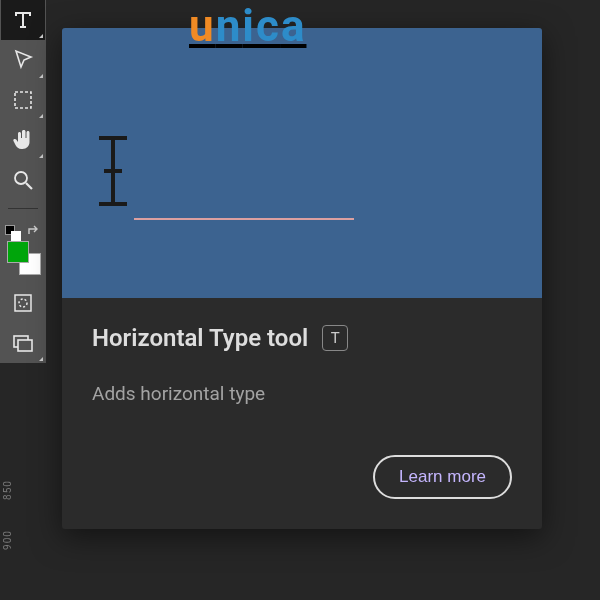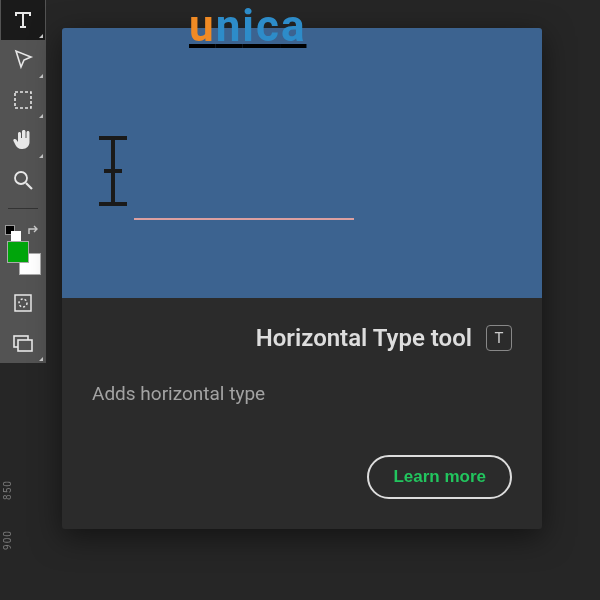--- a/index.html
+++ b/index.html
@@ -161,21 +161,20 @@
   padding: 26px 30px 30px 30px;
   color: #ddd;
 }
 .tooltip-title {
   font-size: 24px;
   font-weight: 600;
   display: flex;
   align-items: center;
   gap: 14px;
   margin-bottom: 30px;
-  justify-content: flex-end;
 }
 .key-badge {
   display: inline-flex;
   width: 26px;
   height: 26px;
   border: 1px solid #888;
   border-radius: 4px;
   align-items: center;
   justify-content: center;
   font-size: 15px;
@@ -183,25 +182,25 @@
   color: #ccc;
 }
 .tooltip-desc {
   font-size: 19px;
   color: #a3a3a3;
   margin-bottom: 50px;
 }
 .learn-more {
   float: right;
   border: 2px solid #ddd;
-  color: #22c55e;
+  color: #c4b5fd;
   padding: 10px 24px;
   border-radius: 24px;
   font-size: 17px;
-  font-weight: 700;
+  font-weight: 400;
   cursor: pointer;
   background: transparent;
 }
 .tooltip-body::after { content:""; display:block; clear:both; }
 </style>
 </head>
 <body>
 
 <div class="watermark">
   <span class="u">u</span><span class="n">n</span><span class="i">i</span><span class="c">c</span><span class="a">a</span>

